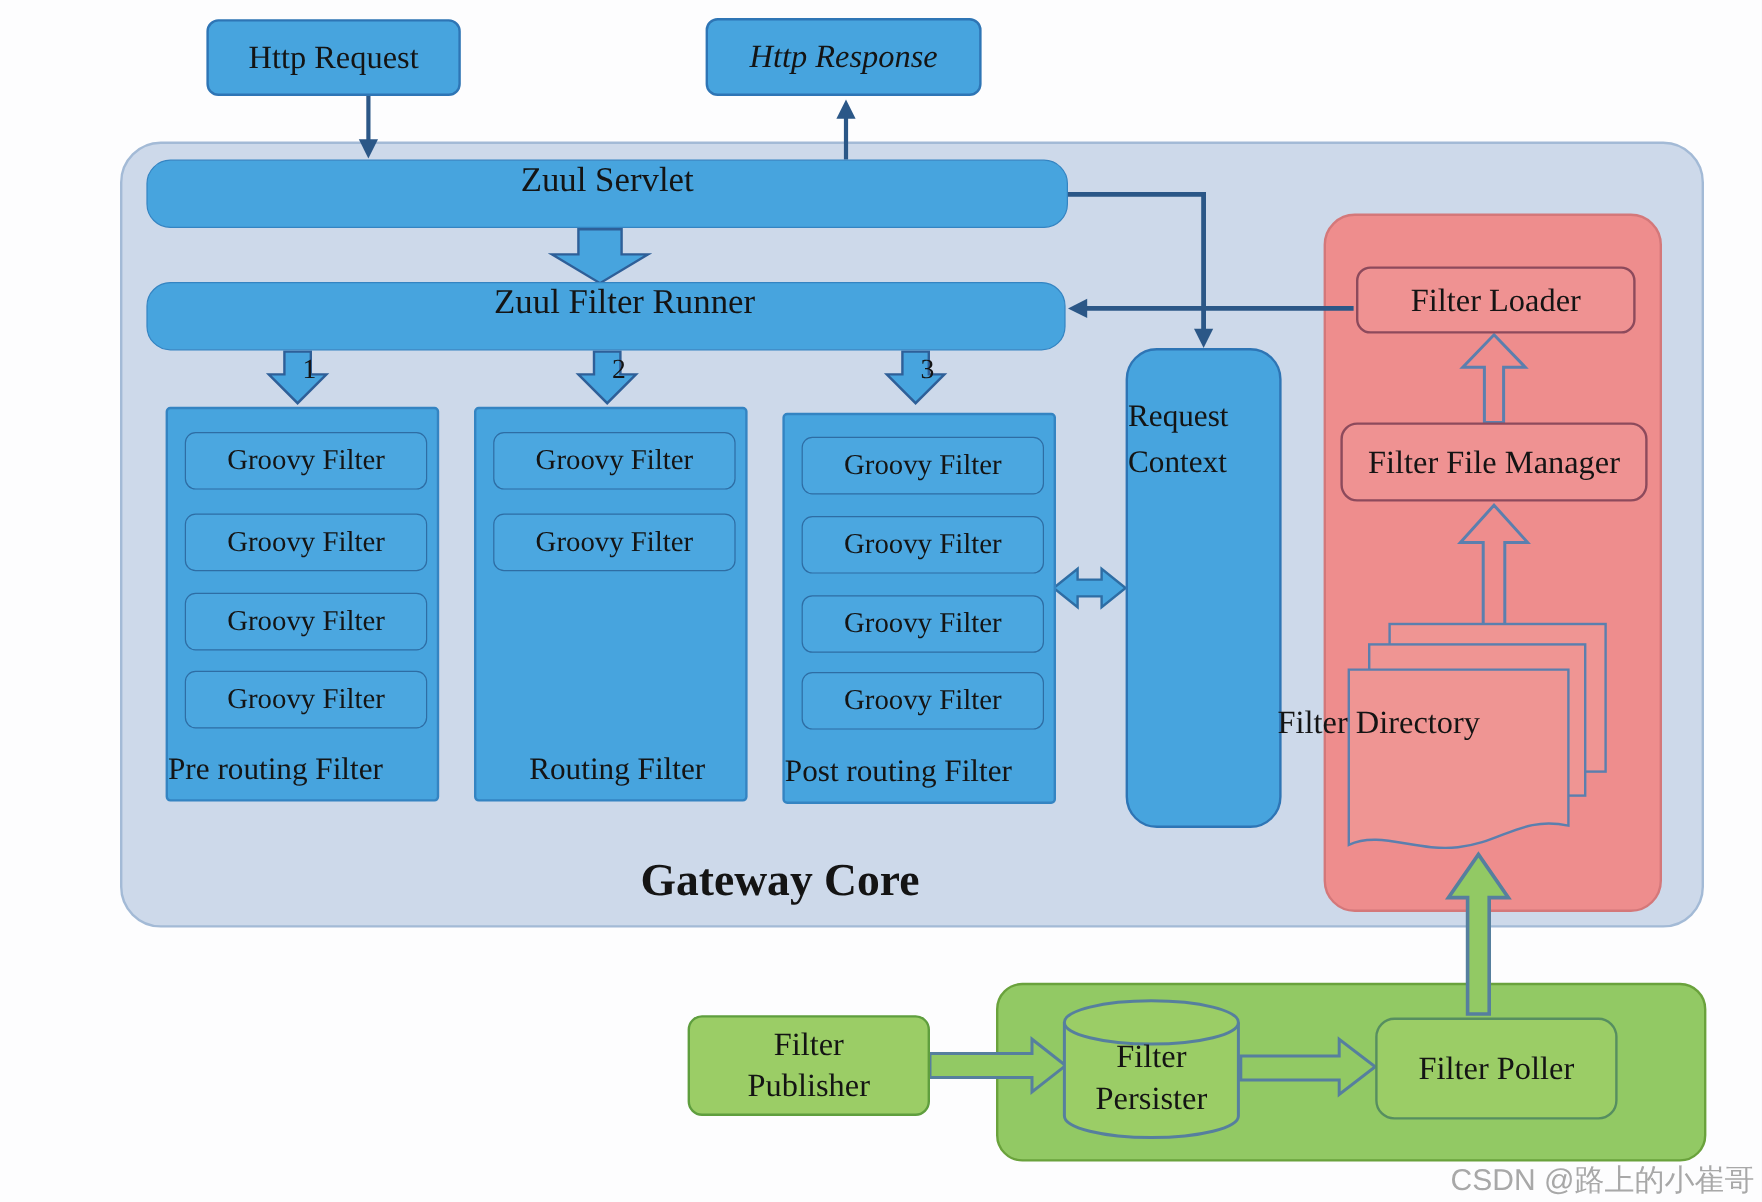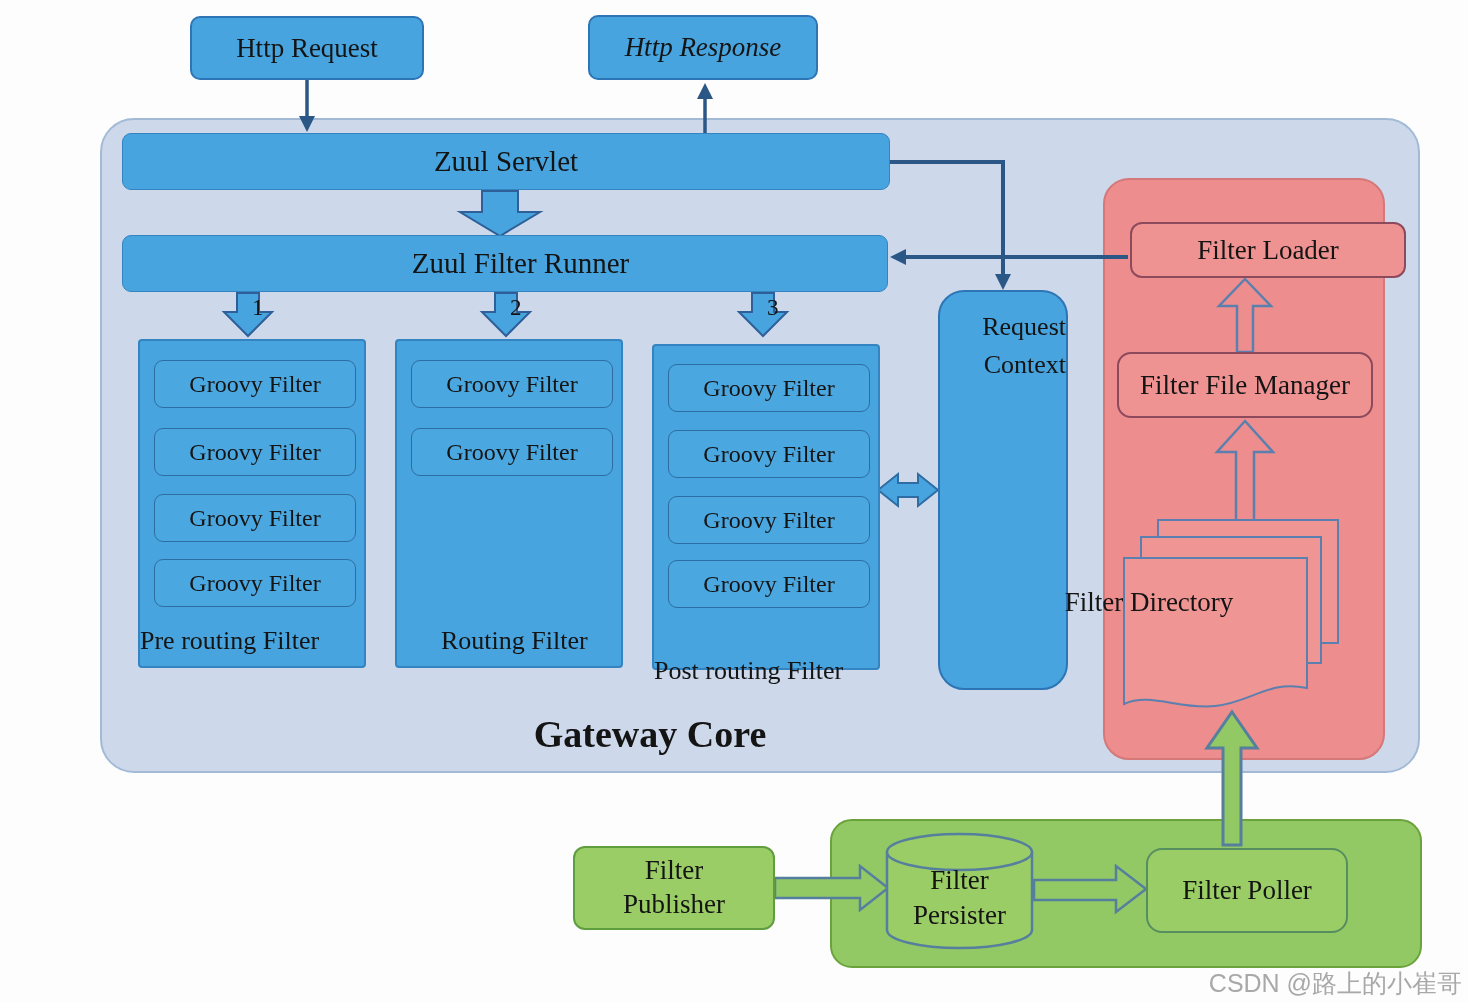--- a/index.html
+++ b/index.html
@@ -14,36 +14,36 @@
   
   .gateway{left:100px;top:118px;width:1320px;height:655px;background:#cdd9ea;
            border:2px solid #a3bad6;border-radius:34px;}
   .pink-panel{left:1103px;top:178px;width:282px;height:582px;background:#ee8d8d;
               border:2px solid #d4787a;border-radius:26px;}
   .green-panel{left:830px;top:819px;width:592px;height:149px;background:#92c964;
                border:2.5px solid #6aa23c;border-radius:22px;}
   
   .bluebox{background:#47a4de;border:2px solid #2e75b5;border-radius:10px;
            display:flex;align-items:center;justify-content:center;text-align:center;}
-  .bar{background:#47a4de;border:1.5px solid #3484c2;border-radius:9px;
-       display:flex;align-items:center;justify-content:center;font-size:29px;}
+  .bar{background:#47a4de;border:1.5px solid #3484c2;border-radius:20px;
+       display:flex;align-items:flex-start;justify-content:center;font-size:29px;}
   .col{background:#47a4de;border:2px solid #3484c2;border-radius:4px;}
   .gbox{position:absolute;background:#4ba7e0;border:1.5px solid #2e6da4;border-radius:9px;
         display:flex;align-items:center;justify-content:center;font-size:24px;}
   .collabel{position:absolute;width:100%;text-align:left;font-size:26px;}
   
   .pinkbox{background:#ef9292;border:2px solid #8d4a5c;border-radius:12px;
            display:flex;align-items:center;justify-content:center;text-align:center;font-size:27px;}
   
   .greenbox{background:#9bcd66;display:flex;align-items:center;justify-content:center;
             text-align:center;font-size:27px;line-height:1.25;}
   .title{font-weight:bold;font-size:38px;text-align:center;}
   .num{font-size:23px;}
   .watermark{font-family:"Liberation Sans","DejaVu Sans",sans-serif;font-size:25px;color:#a8a8a8;}
-  .ctxlabel{font-size:26px;text-align:right;line-height:1.45;}
+  .ctxlabel{font-size:26px;text-align:left;line-height:1.45;margin-top:20px;}
   .doclabel{font-size:27px;text-align:center;line-height:1.35;}
 </style>
 </head>
 <body>
 
 <div id="canvas">
 
   <div class="abs bg-layer gateway"></div>
   <div class="abs bg-layer green-panel"></div>
   <div class="abs panel-layer pink-panel"></div>
@@ -93,21 +93,21 @@
     <polygon points="775,878 860,878 860,866 888,888 860,910 860,898 775,898" fill="#92c964" stroke="#567f9e" stroke-width="2.5"></polygon>
 
     <polygon points="1034,880 1116,880 1116,866 1146,889 1116,912 1116,900 1034,900" fill="#92c964" stroke="#567f9e" stroke-width="2.5"></polygon>
 
     <g>
       <path d="M887,852 L887,930 A72.5,18 0 0 0 1032,930 L1032,852" fill="#9bcd66" stroke="#567f9e" stroke-width="2.5"></path>
       <ellipse cx="959.5" cy="852" rx="72.5" ry="18" fill="#9bcd66" stroke="#567f9e" stroke-width="2.5"></ellipse>
     </g>
   </svg>
 
-  <div class="abs fg-layer bluebox" style="left:190px;top:16px;width:234px;height:64px;font-size:27px;">
+  <div class="abs fg-layer bluebox" style="left:172px;top:16px;width:212px;height:64px;font-size:27px;">
     <span>Http Request</span>
   </div>
   <div class="abs fg-layer bluebox" style="left:588px;top:15px;width:230px;height:65px;font-size:27px;font-style:italic;">
     <span>Http Response</span>
   </div>
 
   <div class="abs fg-layer bar" style="left:122px;top:133px;width:768px;height:57px;">
     <span>Zuul Servlet</span>
   </div>
   <div class="abs fg-layer bar" style="left:122px;top:235px;width:766px;height:57px;padding-left:31px;">
@@ -130,31 +130,31 @@
     <div class="gbox" style="left:14px;top:19px;width:200px;height:46px;">Groovy Filter</div>
     <div class="gbox" style="left:14px;top:87px;width:200px;height:46px;">Groovy Filter</div>
     <div class="collabel" style="top:285px;padding-left:44px;">Routing Filter</div>
   </div>
 
   <div class="abs fg-layer col" style="left:652px;top:344px;width:228px;height:326px;">
     <div class="gbox" style="left:14px;top:18px;width:200px;height:46px;">Groovy Filter</div>
     <div class="gbox" style="left:14px;top:84px;width:200px;height:46px;">Groovy Filter</div>
     <div class="gbox" style="left:14px;top:150px;width:200px;height:46px;">Groovy Filter</div>
     <div class="gbox" style="left:14px;top:214px;width:200px;height:46px;">Groovy Filter</div>
-    <div class="collabel" style="top:282px;margin-top:28px;">Post routing Filter</div>
+    <div class="collabel" style="top:282px;">Post routing Filter</div>
   </div>
 
   <div class="abs fg-layer bluebox" style="left:938px;top:290px;width:130px;height:400px;border-radius:26px;
        align-items:flex-start;padding-top:16px;">
     <div class="ctxlabel">Request Context</div>
   </div>
 
   <div class="abs fg-layer title" style="left:430px;top:712px;width:440px;">Gateway Core</div>
 
-  <div class="abs fg-layer pinkbox" style="left:1130px;top:222px;width:276px;height:56px;">
+  <div class="abs fg-layer pinkbox" style="left:1130px;top:222px;width:233px;height:56px;">
     <span>Filter Loader</span>
   </div>
   <div class="abs fg-layer pinkbox" style="left:1117px;top:352px;width:256px;height:66px;border-radius:14px;">
     <span>Filter File Manager</span>
   </div>
   <div class="abs fg-layer doclabel" style="left:1064px;top:584px;width:170px;">Filter Directory</div>
 
   <div class="abs fg-layer greenbox" style="left:573px;top:846px;width:202px;height:84px;
        border:2px solid #5f9e3e;border-radius:12px;">
     <span style="display:inline-block;width:130px;">Filter Publisher</span>

